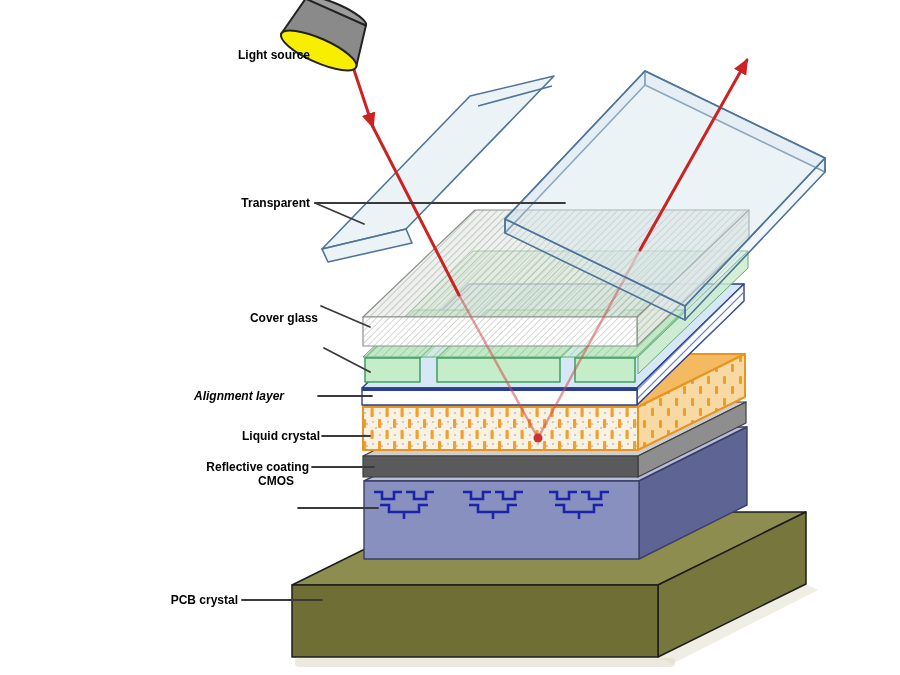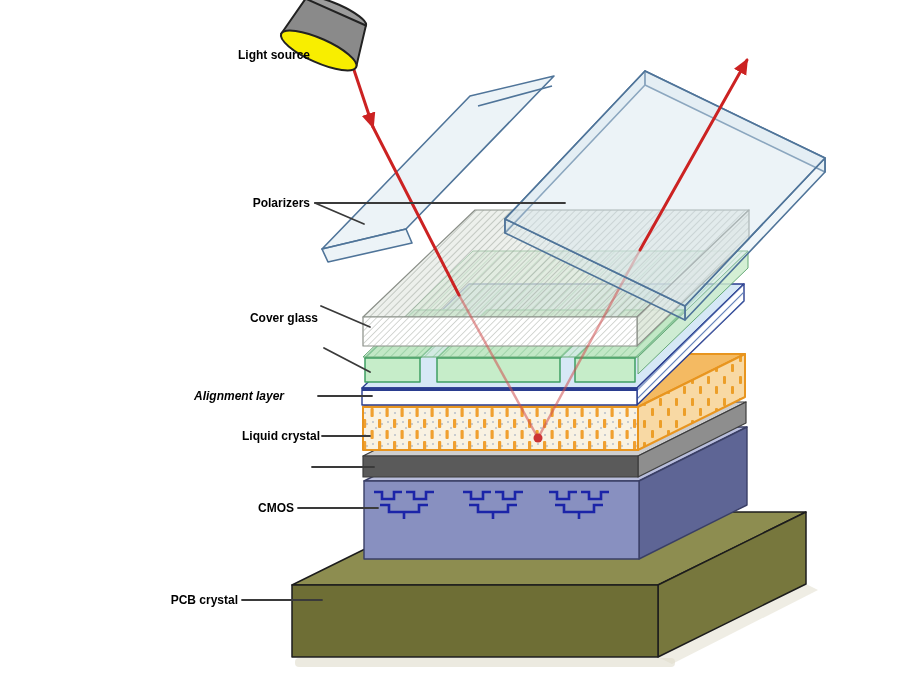--- a/index.html
+++ b/index.html
@@ -166,20 +166,21 @@
     <line x1="324" y1="348" x2="370" y2="372"></line>
     <line x1="318" y1="396" x2="372" y2="396"></line>
     <line x1="322" y1="436" x2="370" y2="436"></line>
     <line x1="312" y1="467" x2="374" y2="467"></line>
     <line x1="298" y1="508" x2="378" y2="508"></line>
     <line x1="242" y1="600" x2="322" y2="600"></line>
   </g>
 </svg>
 
 <div class="lbl" style="right:590px;top:45px;">Light source</div>
-<div class="lbl" style="right:590px;top:193px;">Polarizers</div>
+<div class="lbl" style="right:590px;top:193px;">Transparent</div>
 <div class="lbl" style="right:582px;top:308px;">Cover glass</div>
 <div class="lbl" style="right:616px;top:386px;font-style:italic;">Alignment layer</div>
 <div class="lbl" style="right:580px;top:426px;margin-left:17px;">Liquid crystal</div>
-<div class="lbl" style="right:606px;top:498px;">CMOS</div>
+<div class="lbl" style="right:591px;top:457px;">Reflective coating</div>
+<div class="lbl" style="right:606px;top:471px;">CMOS</div>
 <div class="lbl" style="right:662px;top:590px;">PCB crystal</div>
 
 </div>
 
 </body></html>

